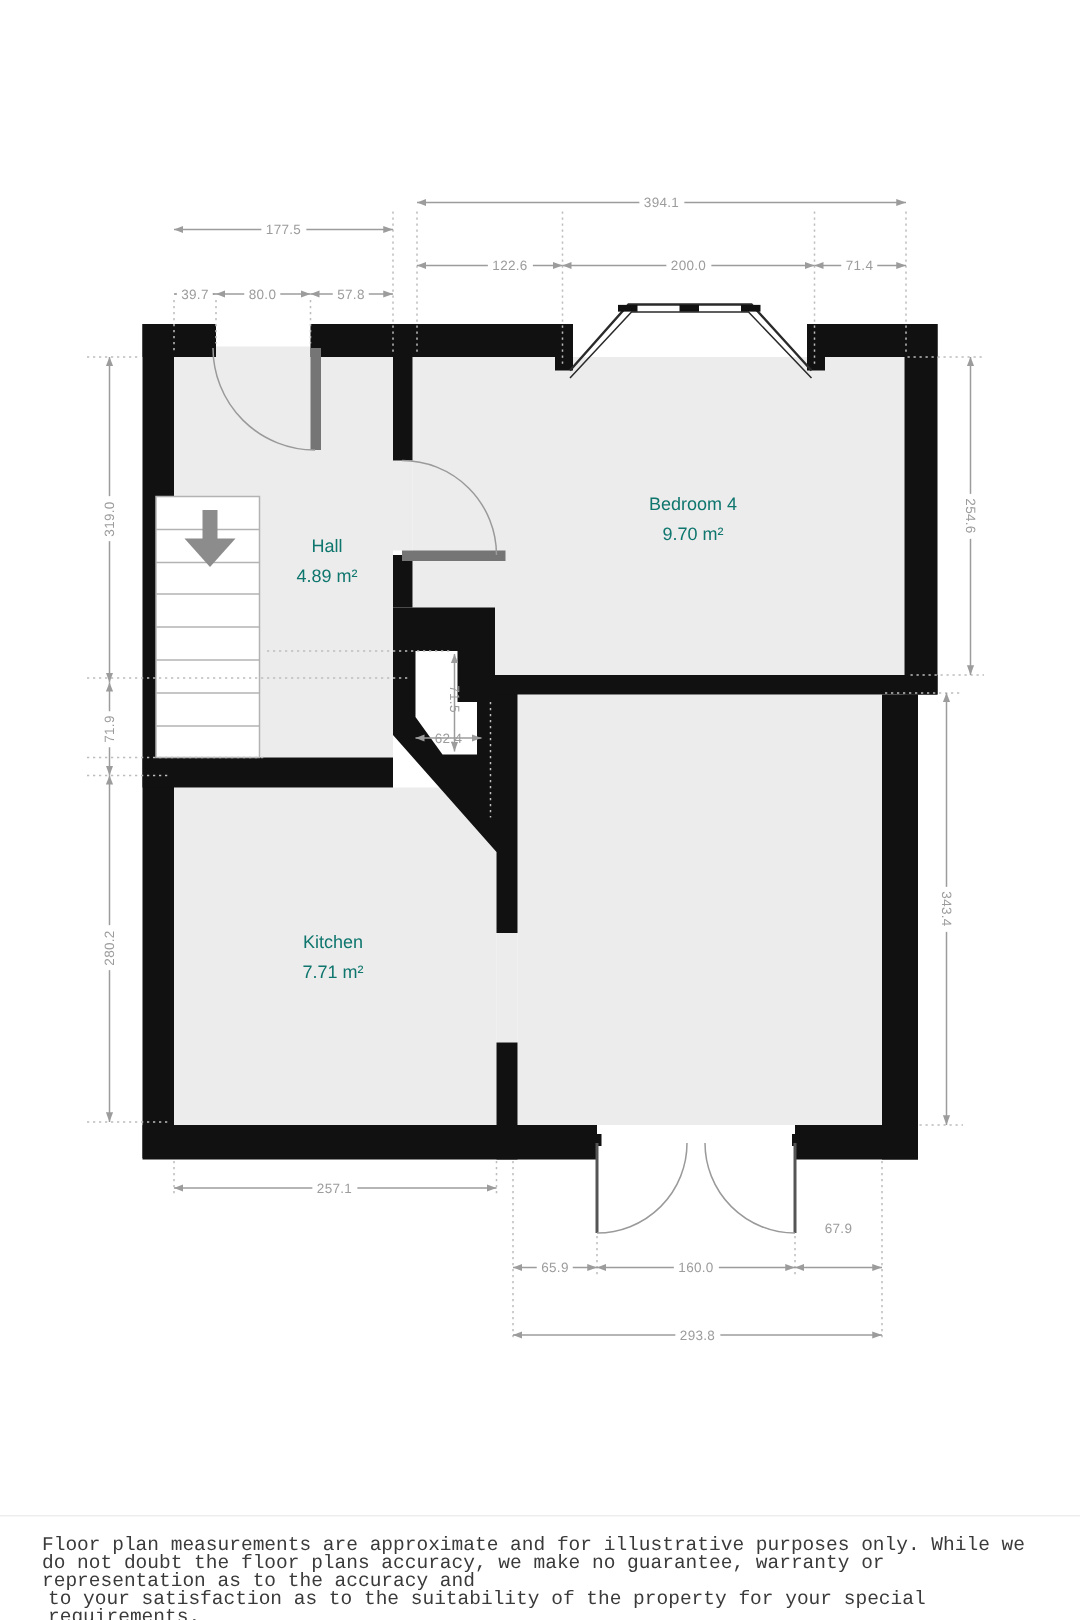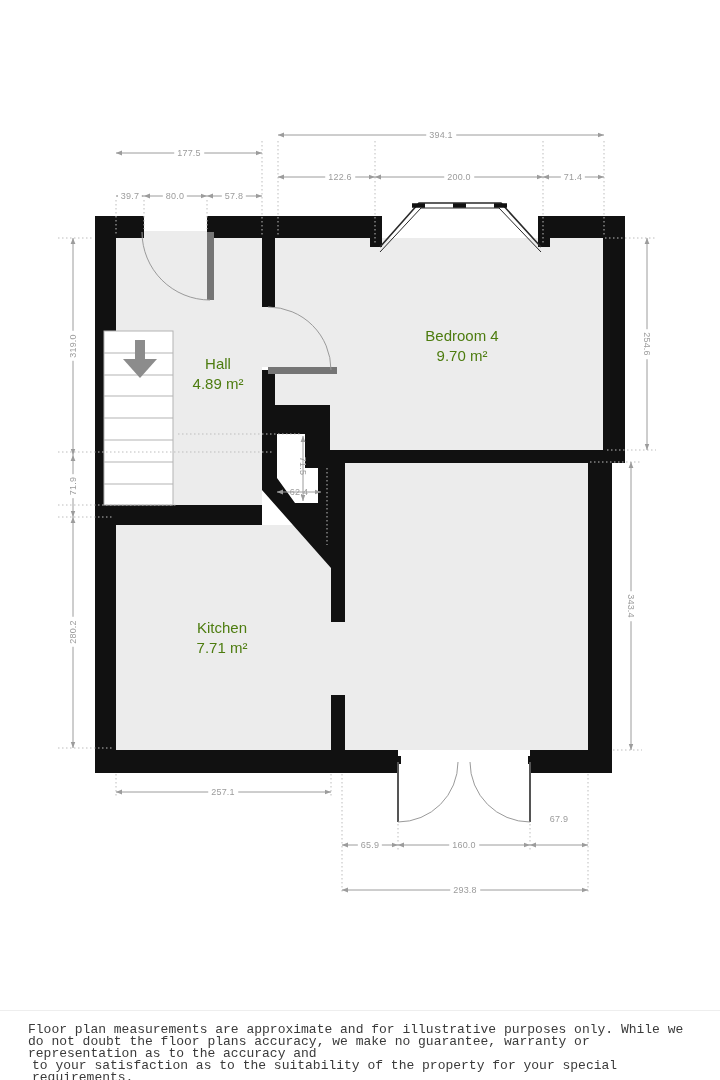--- a/index.html
+++ b/index.html
@@ -1,20 +1,20 @@
 <!DOCTYPE html>
 <html><head>
 <meta charset="utf-8">
 <style>
   html,body{margin:0;padding:0;background:#fff;}
   .plan{position:relative;width:720px;height:1080px;background:#fff;
         font-family:"Liberation Sans",sans-serif;overflow:hidden;}
   .plan svg{position:absolute;left:0;top:0;}
   .room-label{position:absolute;transform:translate(-50%,-50%);text-align:center;
-              color:#4d7c0f;font-size:15px;line-height:20px;white-space:nowrap;}
+              color:#0f766e;font-size:12px;line-height:20px;white-space:nowrap;}
   .dim{position:absolute;transform:translate(-50%,-50%);font-size:9px;color:#9c9c9c;
        background:#fff;padding:0 3px;white-space:nowrap;letter-spacing:0.2px;}
   .dim.rl{transform:translate(-50%,-50%) rotate(-90deg);}
   .dim.rr{transform:translate(-50%,-50%) rotate(90deg);}
   .dim.onfloor{background:transparent;}
   .footer-rule{position:absolute;left:0;top:1010px;width:720px;height:0;
                border-top:1px solid #eeeeee;}
   .footer{position:absolute;left:28px;top:1024px;width:664px;font-size:13px;
           line-height:12px;color:#3a3a3a;font-family:Liberation Mono, monospace;}
   .footer .l3{padding-left:4px;}

